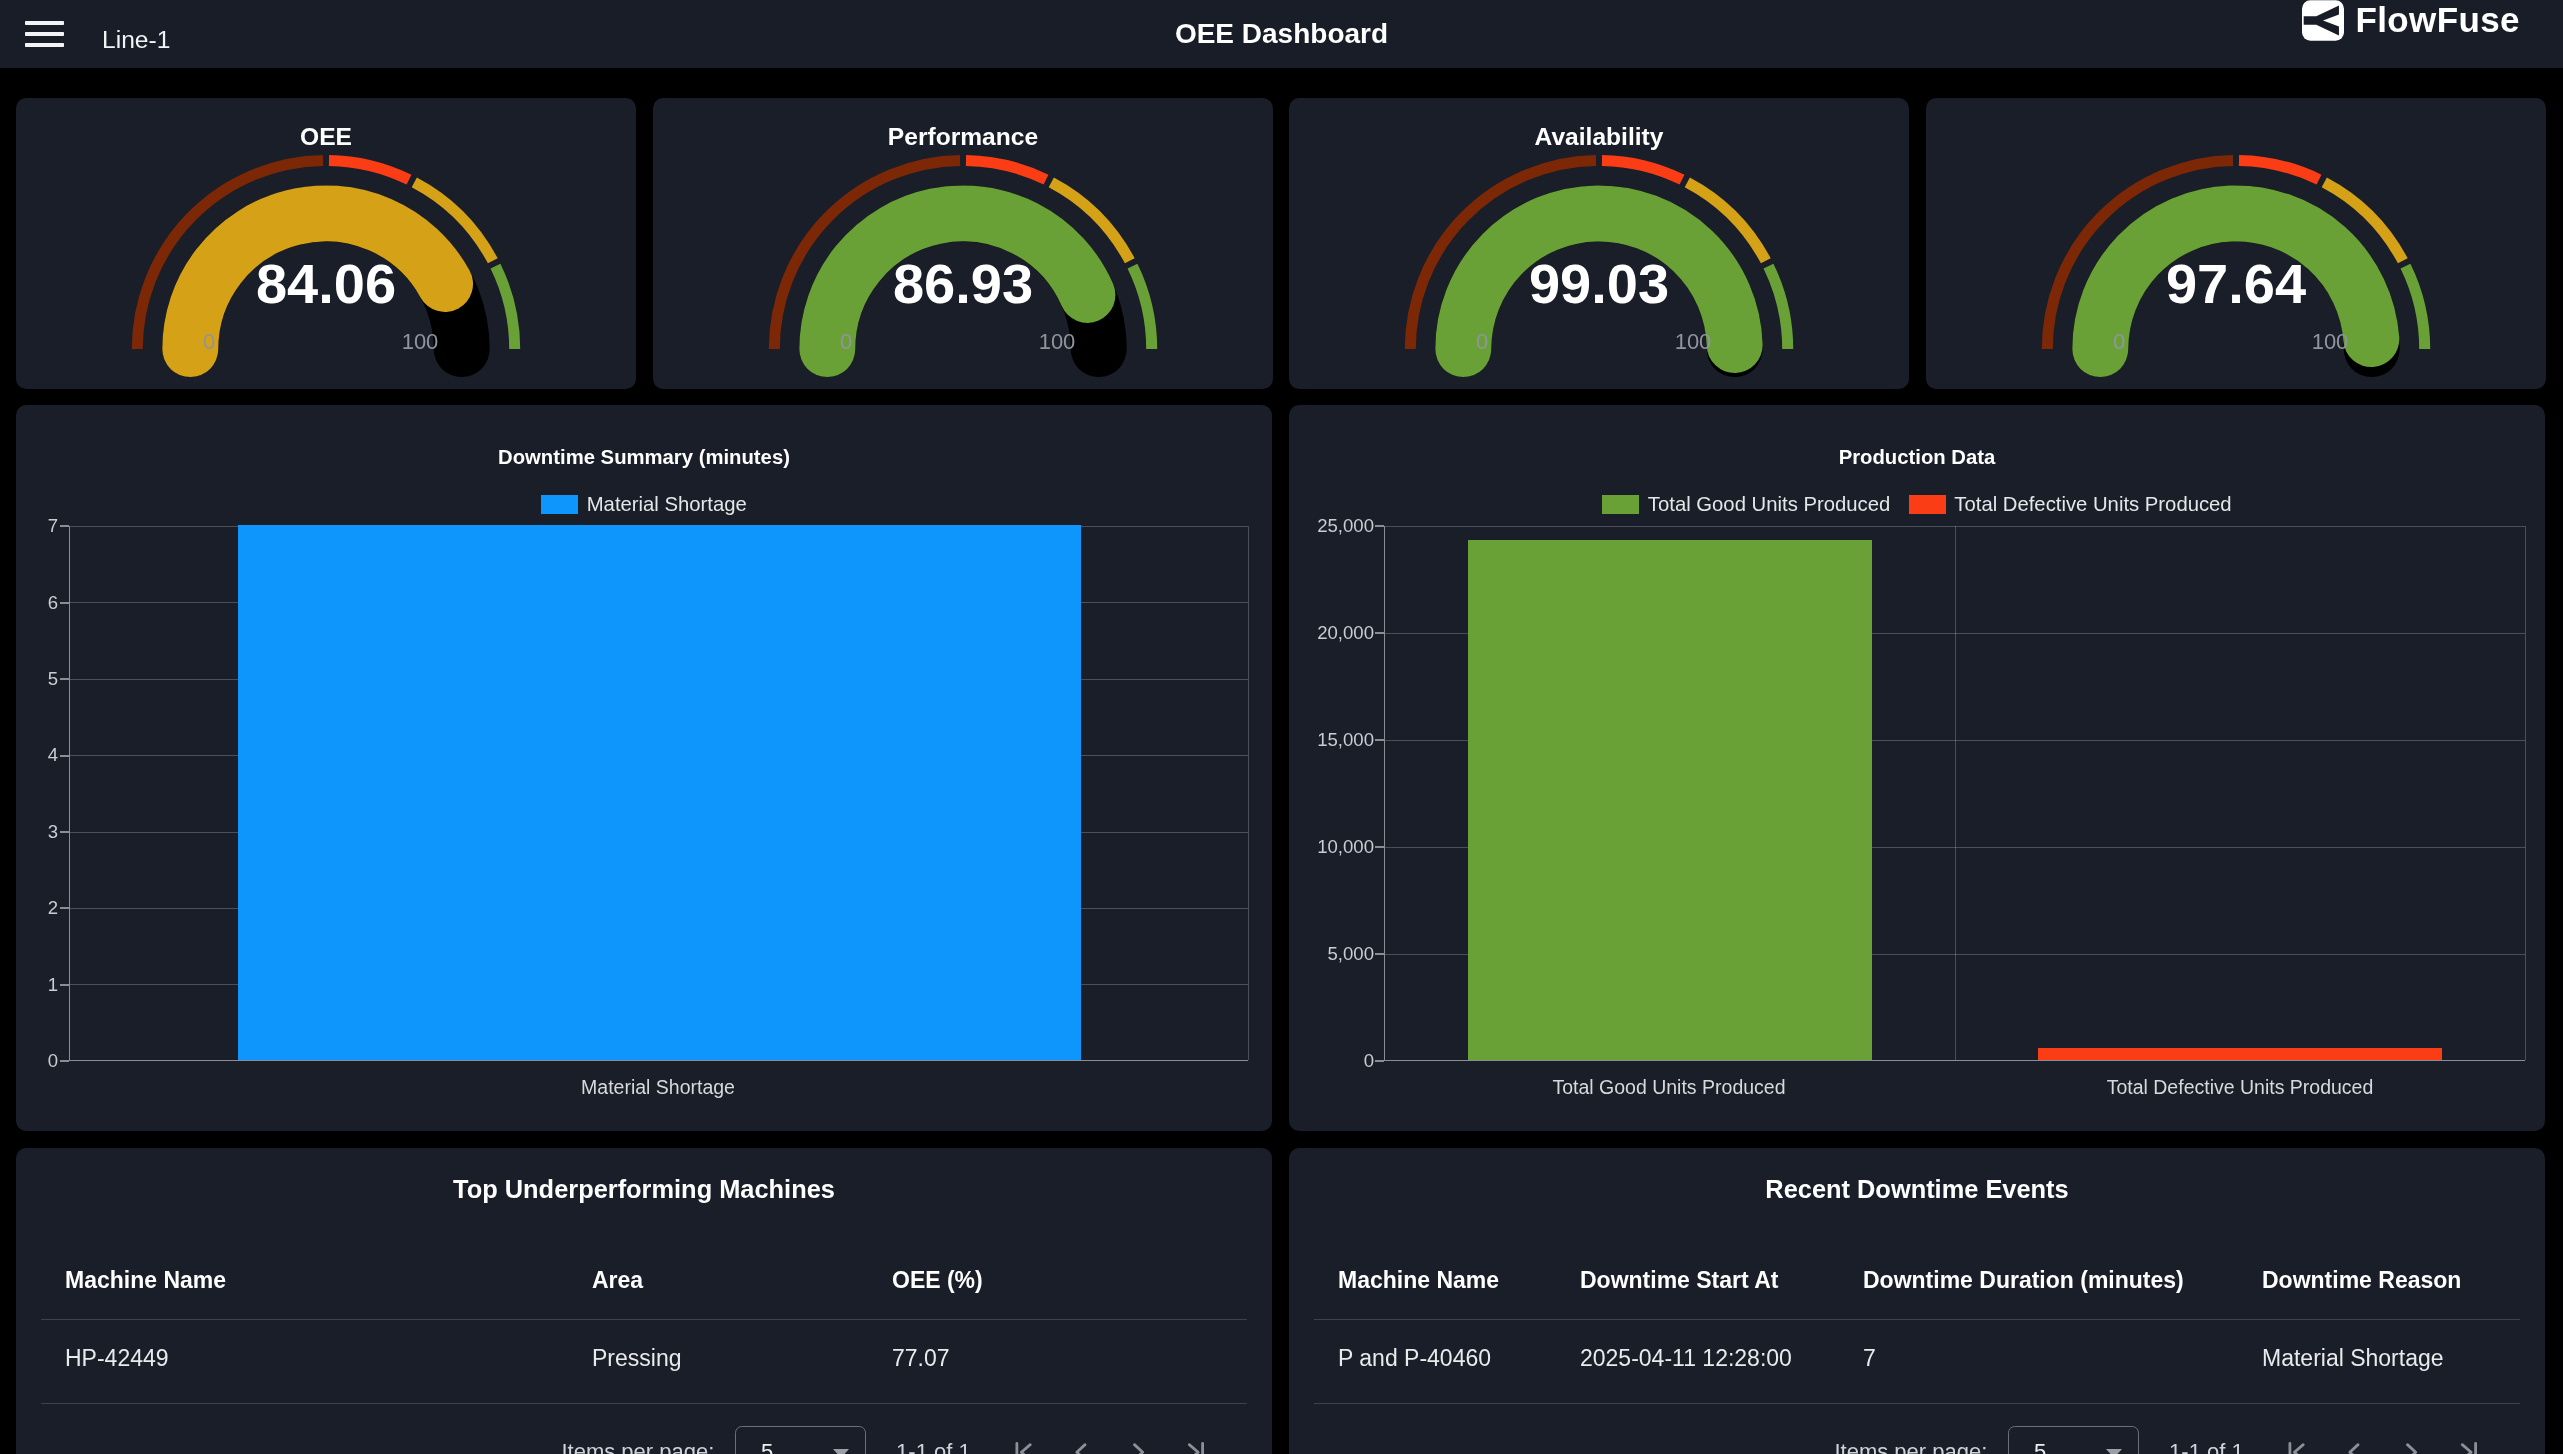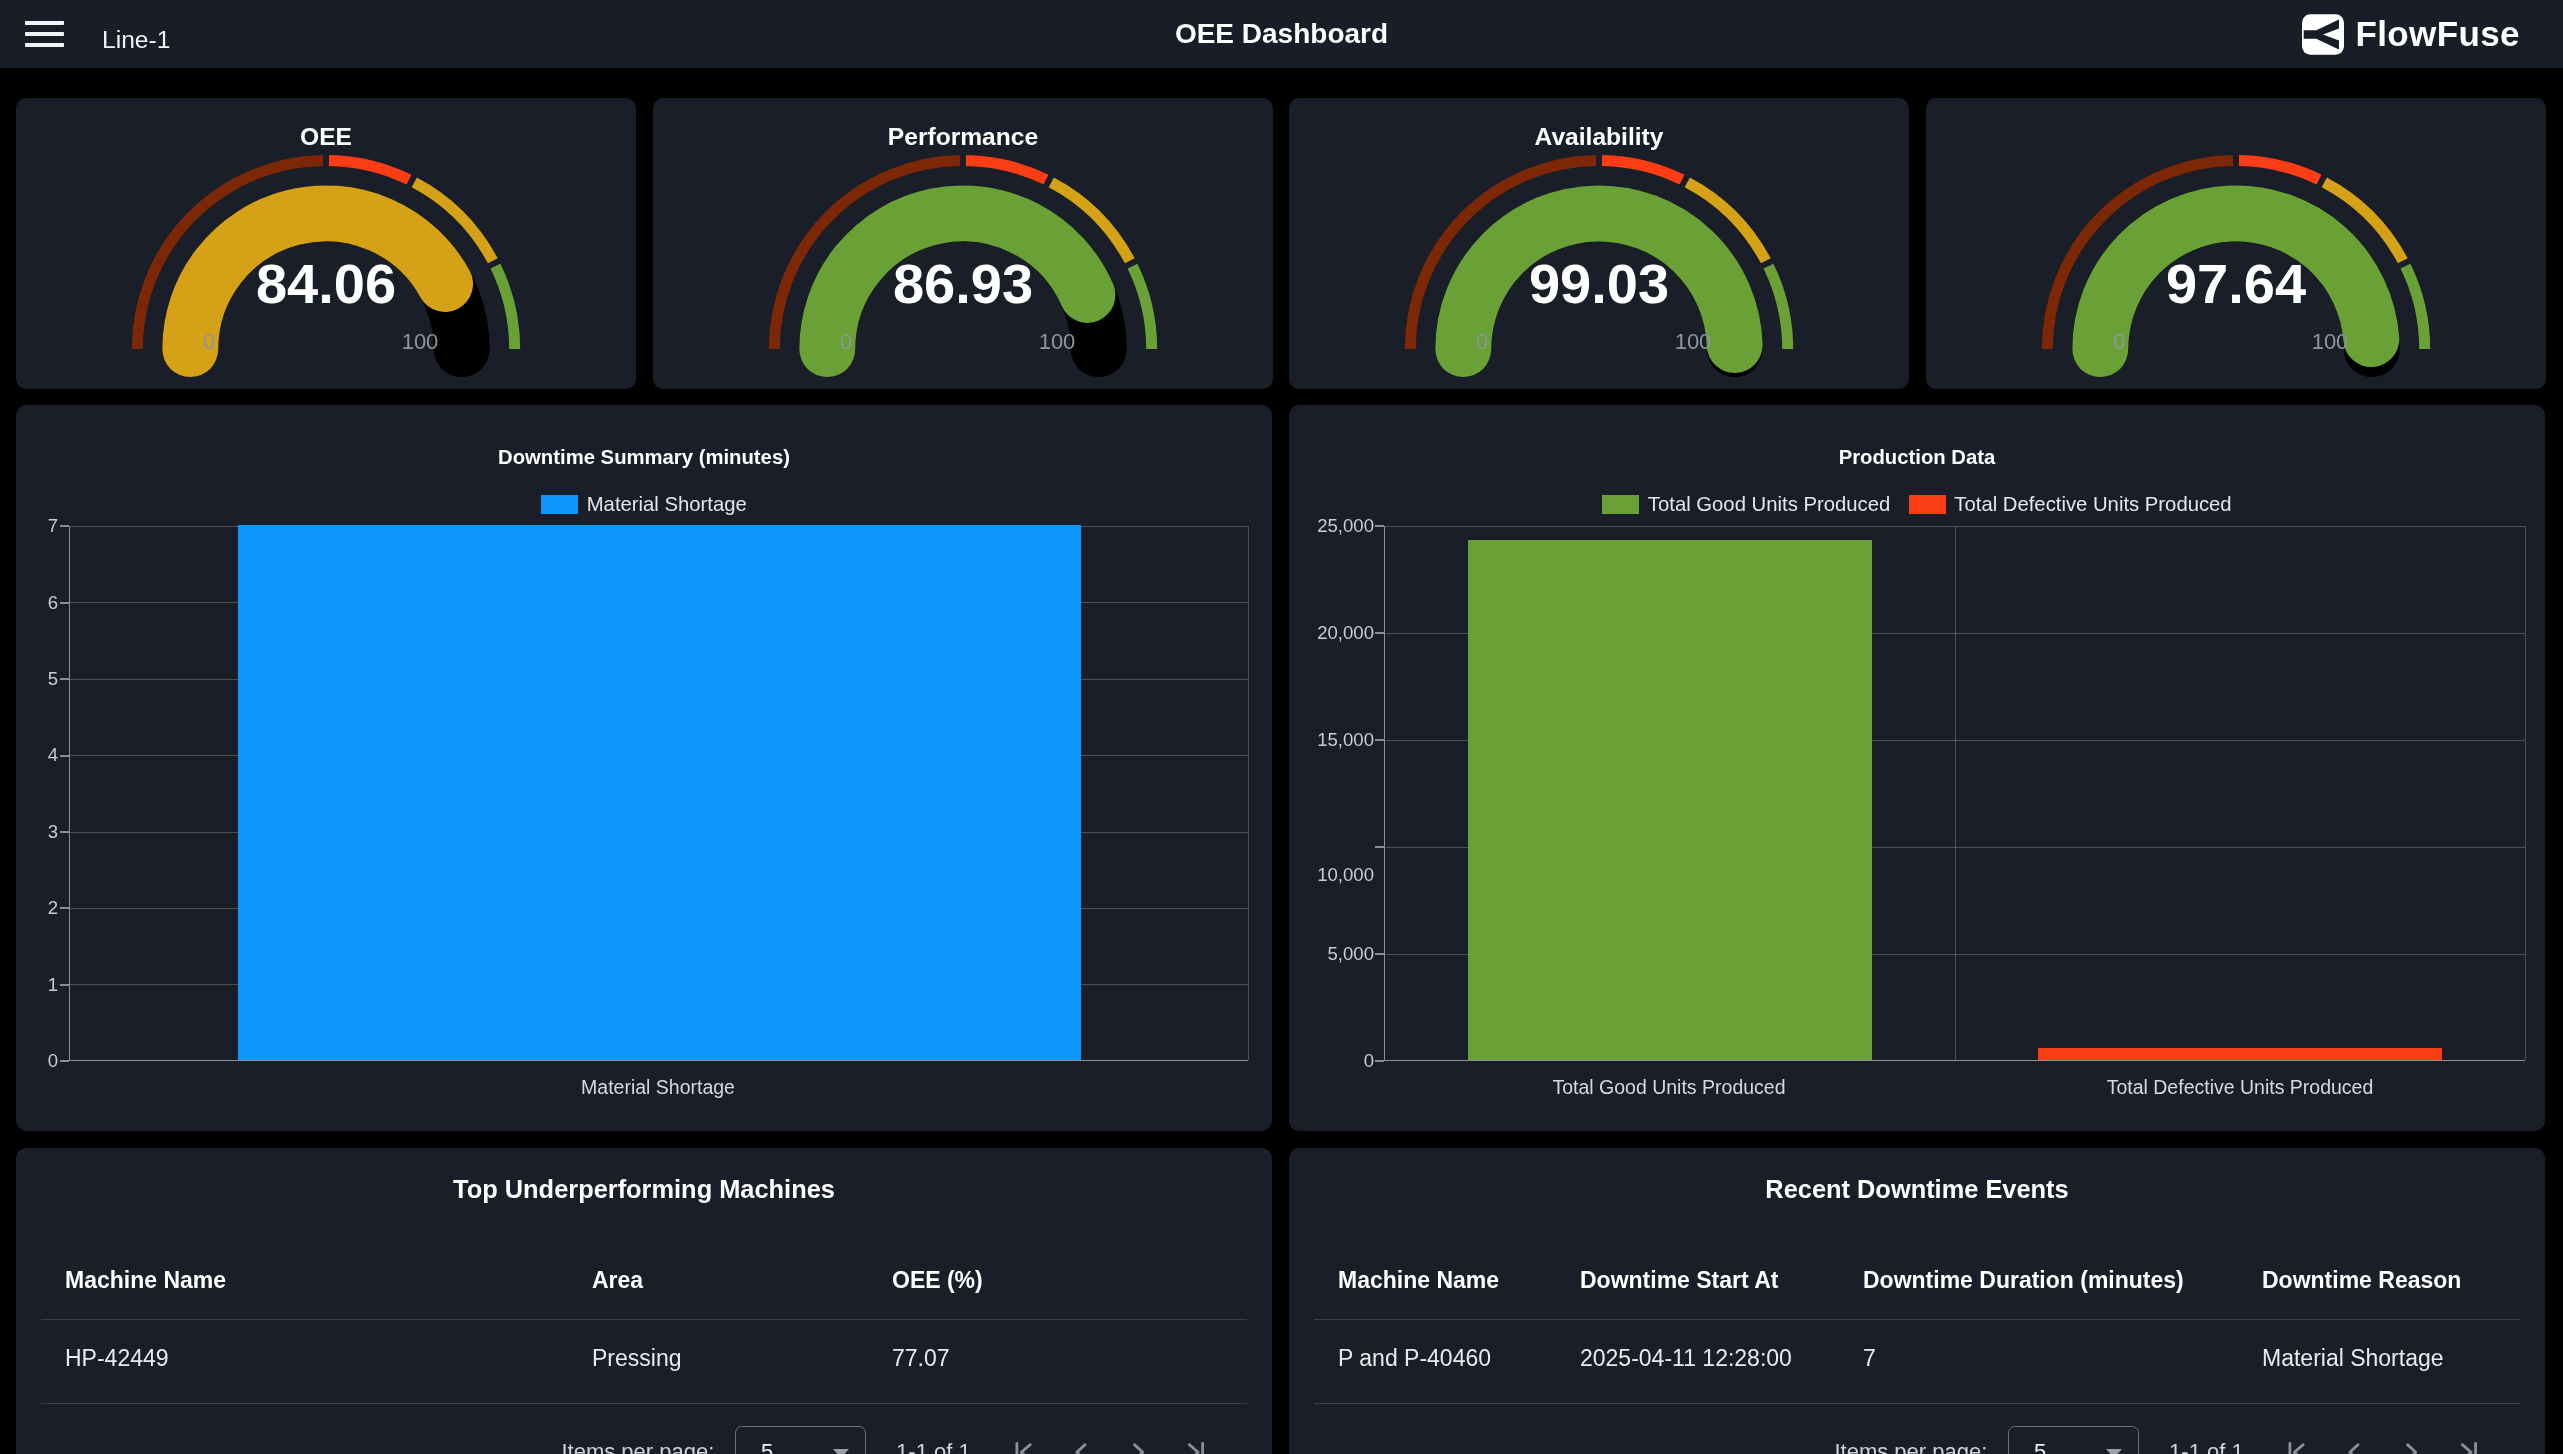--- a/index.html
+++ b/index.html
@@ -10,21 +10,21 @@
   .topbar { position:absolute; left:0; top:0; width:2563px; height:68px;
             background:#181d27; }
   .hamburger { position:absolute; left:25.4px; top:15.3px; width:39px; height:37px;
                display:flex; flex-direction:column; justify-content:center; gap:6.8px;
                cursor:pointer; background:none; border:none; }
   .hamburger span { display:block; width:39px; height:4.2px; background:#f2f3f5; border-radius:0.8px; }
   .page-label { position:absolute; left:102px; top:0; height:80px; display:flex; align-items:center;
                 color:#f2f3f5; font-size:24.6px; }
   .app-title { position:absolute; left:0; right:0; top:0; height:68px; display:flex;
                align-items:center; justify-content:center; color:#fff; font-size:28px; font-weight:bold; }
-  .brand { position:absolute; right:43px; top:0; height:68px; display:flex; align-items:center; gap:11px; }
+  .brand { position:absolute; right:43px; top:0; height:68px; display:flex; gap:11px; }
   .brand-text { color:#fff; font-size:35px; font-weight:bold; letter-spacing:0.4px; }
 
   
   .card { position:absolute; background:#191e28; border-radius:10.2px; }
   .gauge-card { top:98px; width:620px; height:291px; }
   .chart-card { top:405px; width:1256px; height:726px; }
   .table-card { top:1148px; width:1256px; height:364px; }
 
   .gauge-title { position:absolute; top:25.4px; left:0; right:0; text-align:center;
                  color:#fff; font-size:24.6px; font-weight:bold; }
@@ -206,21 +206,21 @@
       <div class="gridline-h" style="top: 0px;"></div>
       <div class="gridline-v" style="left: 570px;"></div>
       <div class="gridline-v" style="left: 1140px;"></div>
       <div class="bar" style="left: 83px; width: 404px; height: 520px; background: rgb(106, 161, 54);"></div>
       <div class="bar" style="left: 653px; width: 404px; height: 11.8px; background: rgb(251, 61, 21);"></div>
     </div>
     <div class="ytick-label" style="top: 656px; left: 0px; width: 85px;">0</div>
     <div class="ytick-mark" style="left: 86px; top: 655px;"></div>
     <div class="ytick-label" style="top: 549px; left: 0px; width: 85px;">5,000</div>
     <div class="ytick-mark" style="left: 86px; top: 548px;"></div>
-    <div class="ytick-label" style="top: 442px; left: 0px; width: 85px; margin-top: 28px;">10,000</div>
+    <div class="ytick-label" style="top: 442px; left: 0px; width: 85px;">10,000</div>
     <div class="ytick-mark" style="left: 86px; top: 441px;"></div>
     <div class="ytick-label" style="top: 335px; left: 0px; width: 85px;">15,000</div>
     <div class="ytick-mark" style="left: 86px; top: 334px;"></div>
     <div class="ytick-label" style="top: 228px; left: 0px; width: 85px;">20,000</div>
     <div class="ytick-mark" style="left: 86px; top: 227px;"></div>
     <div class="ytick-label" style="top: 121px; left: 0px; width: 85px;">25,000</div>
     <div class="ytick-mark" style="left: 86px; top: 120px;"></div>
     <div class="xcat-label" style="left: 380px; top: 671px;">Total Good Units Produced</div>
     <div class="xcat-label" style="left: 951px; top: 671px;">Total Defective Units Produced</div>
   </div>

